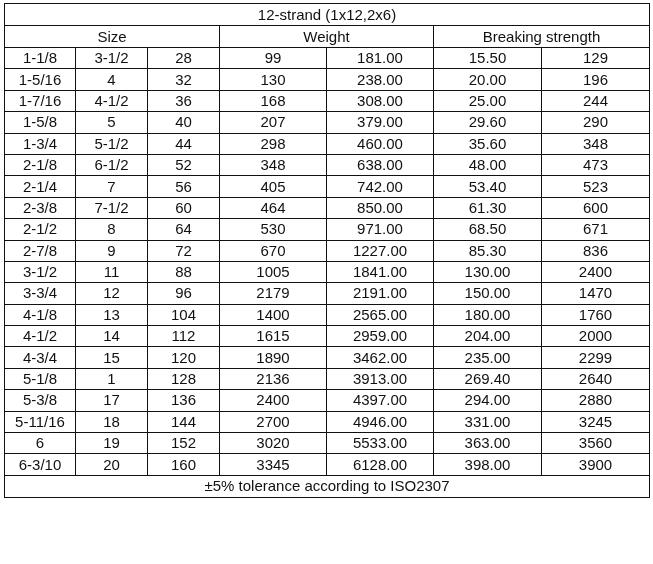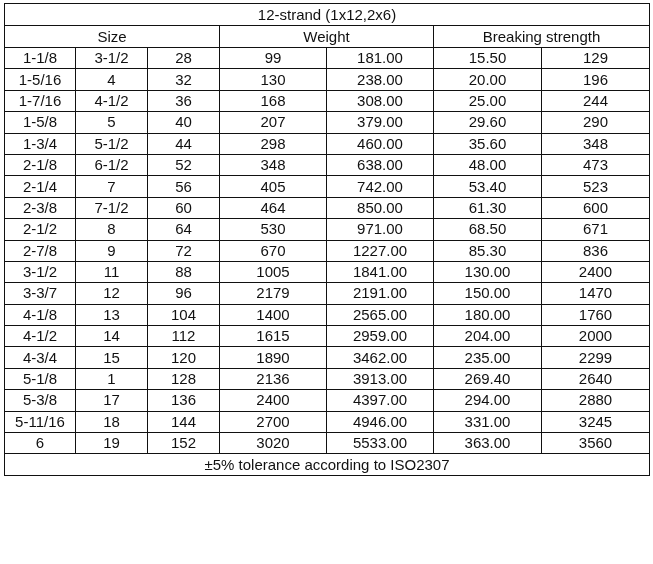--- a/index.html
+++ b/index.html
@@ -145,21 +145,21 @@
       <tr>
         <td>3-1/2</td>
         <td>11</td>
         <td>88</td>
         <td>1005</td>
         <td>1841.00</td>
         <td>130.00</td>
         <td>2400</td>
       </tr>
       <tr>
-        <td>3-3/7</td>
+        <td>3-3/4</td>
         <td>12</td>
         <td>96</td>
         <td>2179</td>
         <td>2191.00</td>
         <td>150.00</td>
         <td>1470</td>
       </tr>
       <tr>
         <td>4-1/8</td>
         <td>13</td>
@@ -215,20 +215,29 @@
         <td>3245</td>
       </tr>
       <tr>
         <td>6</td>
         <td>19</td>
         <td>152</td>
         <td>3020</td>
         <td>5533.00</td>
         <td>363.00</td>
         <td>3560</td>
+      </tr>
+      <tr>
+        <td>6-3/10</td>
+        <td>20</td>
+        <td>160</td>
+        <td>3345</td>
+        <td>6128.00</td>
+        <td>398.00</td>
+        <td>3900</td>
       </tr>
     </tbody>
   <tfoot>
     <tr>
       <td class="h" colspan="7">±5% tolerance according to ISO2307</td>
     </tr>
   </tfoot>
 </table>
 
 </body></html>

